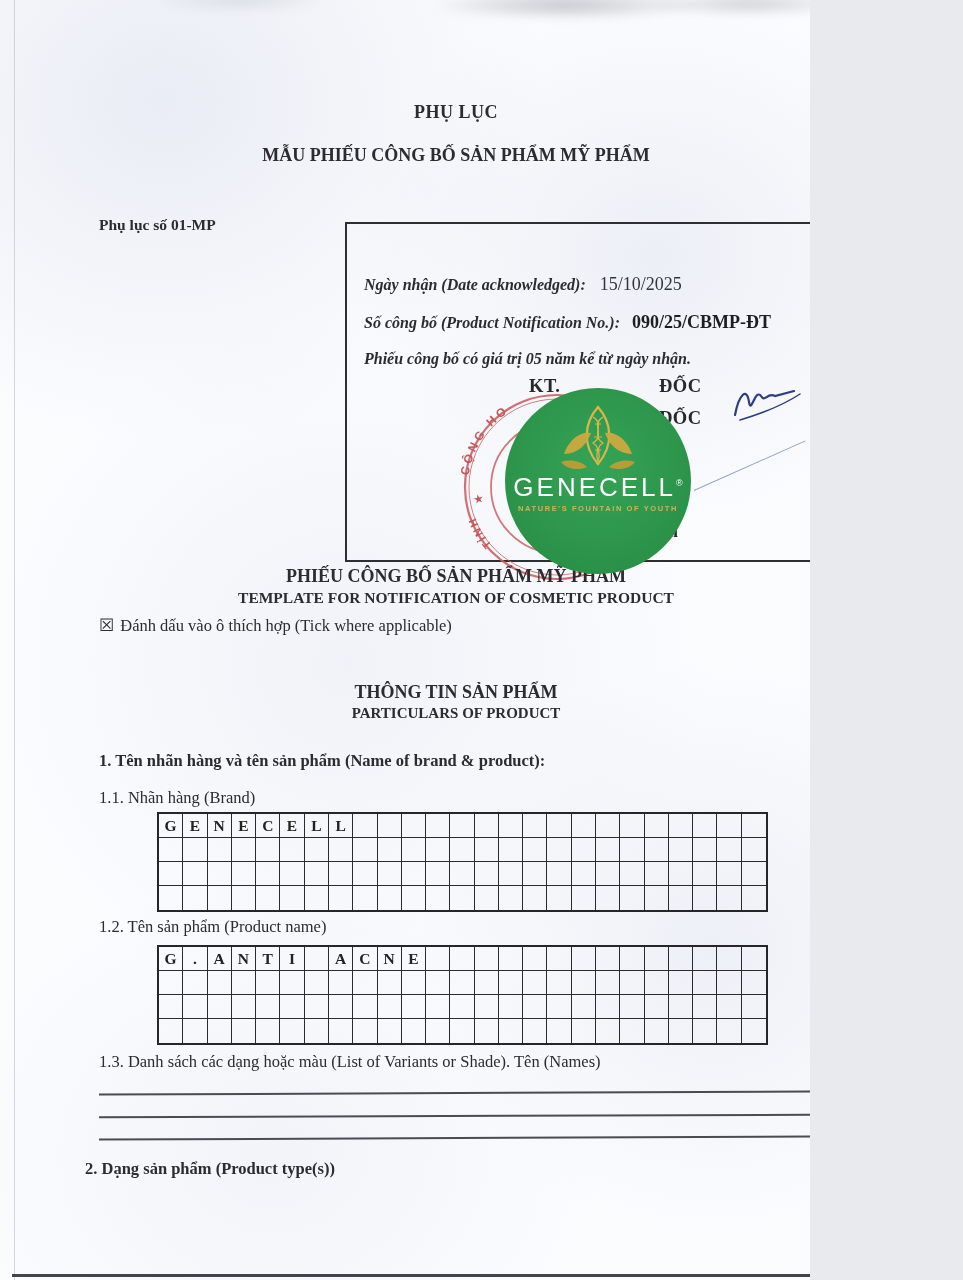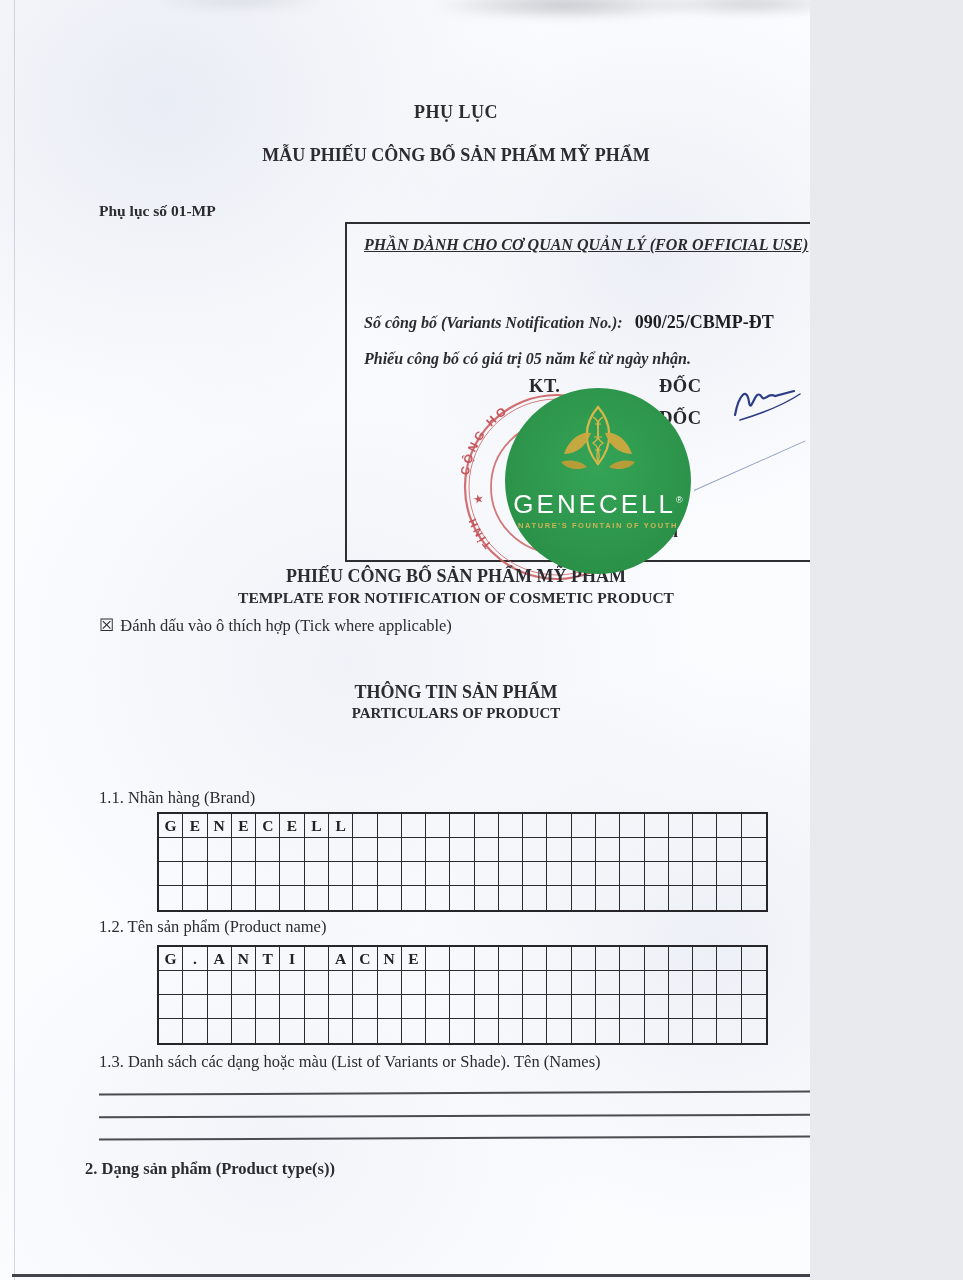--- a/index.html
+++ b/index.html
@@ -24,21 +24,21 @@
   .sm1{left:430px;top:-10px;width:270px;height:30px;background:radial-gradient(closest-side,rgba(110,116,128,.40),transparent);}
   .sm2{left:640px;top:-8px;width:220px;height:24px;background:radial-gradient(closest-side,rgba(110,116,128,.32),transparent);}
   .sm3{left:150px;top:-12px;width:180px;height:24px;background:radial-gradient(closest-side,rgba(140,146,158,.22),transparent);}
 
   .abs{position:absolute;}
   .center{width:912px;text-align:center;}
 
   
   .t1{top:102px;font-size:18px;font-weight:bold;letter-spacing:.5px;}
   .t2{top:145px;font-size:18px;font-weight:bold;}
-  .appendix{left:99px;top:202px;font-size:15.5px;font-weight:bold;}
+  .appendix{left:99px;top:216px;font-size:15.5px;font-weight:bold;}
 
   
   .obox{left:345px;top:222px;width:527px;height:336px;border:2.2px solid #2e2e33;}
   .ob-heading{left:17px;top:12px;font-size:16px;font-weight:bold;font-style:italic;text-decoration:underline;}
   .ob-row{left:17px;font-size:16px;font-style:italic;font-weight:600;white-space:nowrap;}
   .ob-date{top:50px;}
   .ob-notif{top:88px;}
   .ob-valid{top:126px;font-weight:700;}
   .val-date{font-style:normal;font-weight:400;font-size:18px;margin-left:14px;color:#33343c;}
   .val-notif{font-style:normal;font-weight:bold;font-size:18px;margin-left:12px;color:#1d1d22;margin-top:20px;}
@@ -56,21 +56,21 @@
   
   .stamp{z-index:1;}
   .stamp-left{left:452px;top:382px;}
   .stamp-right{left:860px;top:532px;}
   .stamp text{fill:#c4575c;font-family:"Liberation Sans","DejaVu Sans",sans-serif;}
 
   
   .logo{left:505px;top:388px;width:186px;height:186px;border-radius:50%;z-index:3;
         background:radial-gradient(circle at 50% 42%, #35a457 0%, #2b9349 68%, #268740 100%);
         display:flex;flex-direction:column;align-items:center;}
-  .logo-brand{margin-top:17px;font-family:"Liberation Sans","DejaVu Sans",sans-serif;
+  .logo-brand{margin-top:0;font-family:"Liberation Sans","DejaVu Sans",sans-serif;
         font-weight:300;font-size:26px;letter-spacing:3px;color:#ffffff;line-height:1;}
   .logo-reg{font-size:9px;vertical-align:10px;letter-spacing:0;}
   .logo-tagline{margin-top:4px;font-family:"Liberation Sans","DejaVu Sans",sans-serif;
         font-size:7.5px;letter-spacing:1.6px;color:#cdb457;font-weight:600;}
 
   
   .form-title-vi{top:566px;font-size:18px;font-weight:bold;z-index:2;}
   .form-title-en{top:589px;font-size:15.5px;font-weight:bold;}
   .tick-line{left:99px;top:615px;font-size:16.5px;}
   .tick-box{font-size:17px;margin-right:6px;}
@@ -103,23 +103,25 @@
     <div class="smudge sm1"></div>
     <div class="smudge sm2"></div>
     <div class="smudge sm3"></div>
     <div class="fold-line"></div>
 
     <div class="abs center t1">PHỤ LỤC</div>
     <div class="abs center t2">MẪU PHIẾU CÔNG BỐ SẢN PHẨM MỸ PHẨM</div>
     <div class="abs appendix">Phụ lục số 01-MP</div>
 
     <div class="abs obox">
-      <div class="abs ob-heading">PHẦN DÀNH CHO CƠ QUAN QUẢN LÝ (FOR OFFICIAL USE)</div>
+      <div class="abs ob-row ob-date">
+        <span>Ngày nhận (Date acknowledged):</span><span class="val-date">15/10/2025</span>
+      </div>
       <div class="abs ob-row ob-notif">
-        <span>Số công bố (Variants Notification No.):</span><span class="val-notif">090/25/CBMP-ĐT</span>
+        <span>Số công bố (Product Notification No.):</span><span class="val-notif">090/25/CBMP-ĐT</span>
       </div>
       <div class="abs ob-row ob-valid">Phiếu công bố có giá trị 05 năm kể từ ngày nhận.</div>
       <div class="abs signer sg-l1l">KT.</div>
       <div class="abs signer sg-l1r">ĐỐC</div>
       <div class="abs signer sg-l2r">ĐỐC</div>
     </div>
 
     <svg class="abs stamp stamp-left" width="210" height="210" viewBox="0 0 210 210">
       <circle cx="105" cy="105" r="92" fill="none" stroke="#cc6063" stroke-width="2.2" opacity=".9"></circle>
       <circle cx="105" cy="105" r="88" fill="none" stroke="#cc6063" stroke-width="1" opacity=".8"></circle>
@@ -160,20 +162,21 @@
     </div>
 
     <div class="abs center form-title-vi">PHIẾU CÔNG BỐ SẢN PHẨM MỸ PHẨM</div>
     <div class="abs center form-title-en">TEMPLATE FOR NOTIFICATION OF COSMETIC PRODUCT</div>
     <div class="abs tick-line">
       <span class="tick-box">☒</span><span>Đánh dấu vào ô thích hợp (Tick where applicable)</span>
     </div>
     <div class="abs center sec-title-vi">THÔNG TIN SẢN PHẨM</div>
     <div class="abs center sec-title-en">PARTICULARS OF PRODUCT</div>
 
+    <div class="abs item1">1. Tên nhãn hàng và tên sản phẩm (Name of brand &amp; product):</div>
     <div class="abs item11">1.1. Nhãn hàng (Brand)</div>
     <div class="abs lgrid grid1" style="grid-template-columns: repeat(25, 1fr); grid-template-rows: repeat(4, 24px);">
         <div class="gcell">G</div>
         <div class="gcell">E</div>
         <div class="gcell">N</div>
         <div class="gcell">E</div>
         <div class="gcell">C</div>
         <div class="gcell">E</div>
         <div class="gcell">L</div>
         <div class="gcell">L</div>

